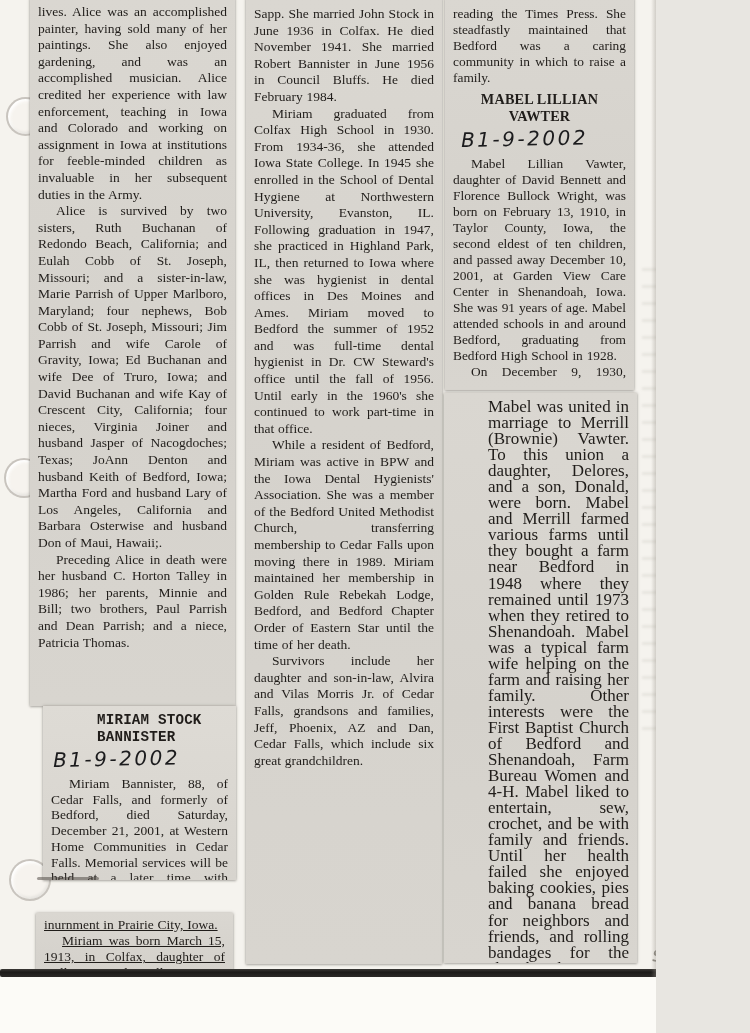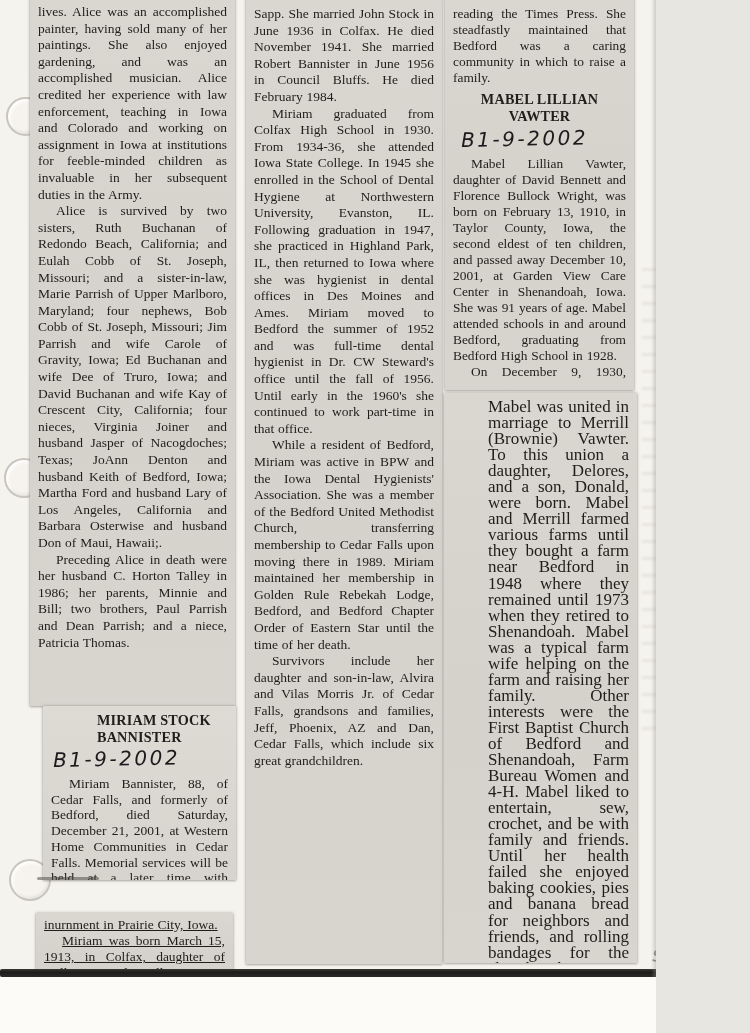--- a/index.html
+++ b/index.html
@@ -30,21 +30,21 @@
 
   
   #clip-left-alice   { left:30px;  top:-2px;  width:205px; height:708px; padding-top:6px; }
   #clip-left-miriam  { left:43px;  top:706px; width:193px; height:174px; line-height:15.7px; padding-top:4px;
                        background:linear-gradient(180deg,#dedbd5,#d7d4ce); }
   #clip-left-miriam2 { left:36px;  top:913px; width:197px; height:84px;  line-height:16px; padding-top:4px;text-decoration:underline; }
   #clip-middle       { left:246px; top:-2px;  width:196px; height:966px; padding-top:8px; }
   #clip-right-mabel  { left:445px; top:-2px;  width:189px; height:392px; font-size:13.4px; line-height:16px; padding-top:8px; }
   #clip-right-mabel2 { left:444px; top:393px; width:193px; height:570px; font-size:17px; line-height:16.05px; padding-top:6px;padding-left:44px; }
 
-  #miriam-title { margin-top:2px; margin-left:46px; }
+  #miriam-title { margin-top:2px; margin-left:46px;font-family:Liberation Mono, monospace; }
   #mabel-title  { margin-top:5px; }
   #miriam-date  { margin:1px 0 3px 2px; }
   #mabel-date   { margin:1px 0 2px 8px; line-height:28px; }
 
   
   .hole-punch {
     position:absolute; border-radius:50%;
     border:2px solid rgba(150,145,137,0.48);
     box-shadow:inset 2px 2px 3px rgba(255,255,255,0.95), inset -1px -2px 3px rgba(0,0,0,0.07);
     background:rgba(246,244,239,0.6);

